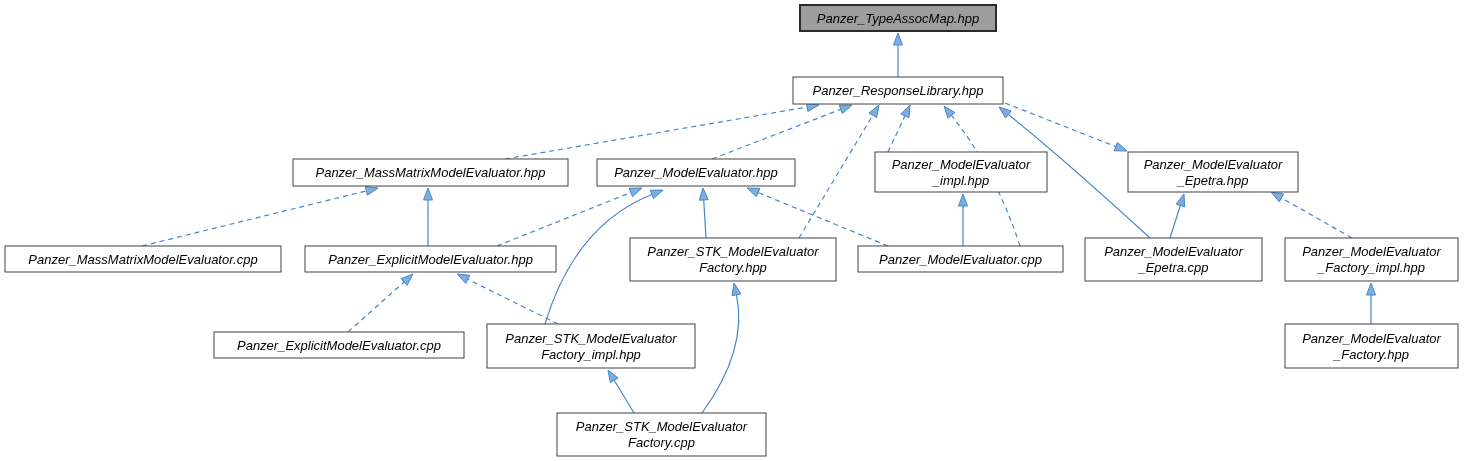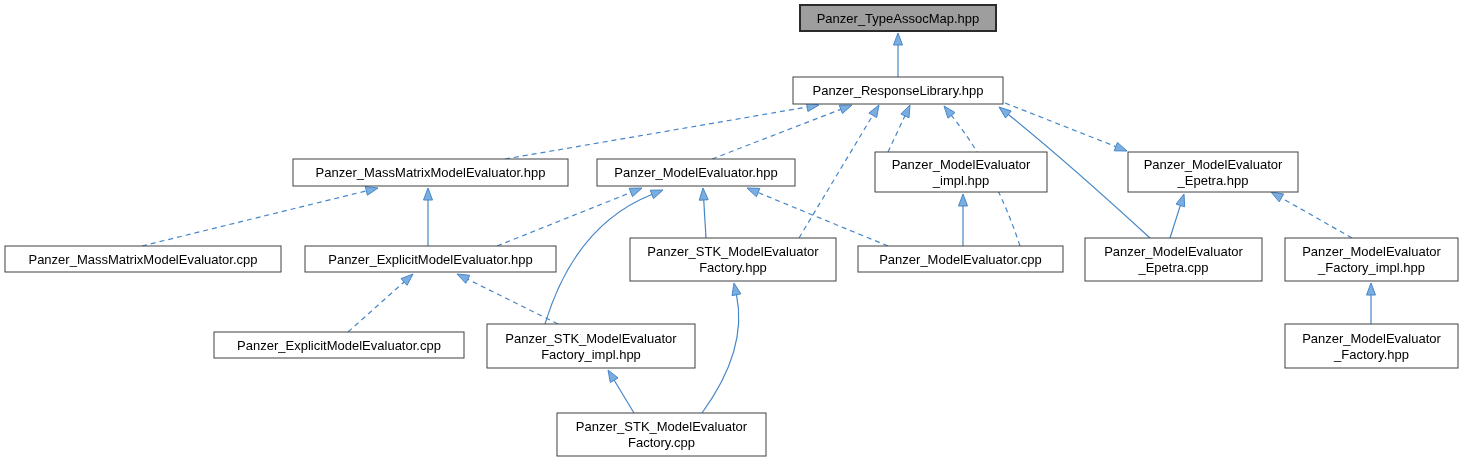--- a/index.html
+++ b/index.html
@@ -1,17 +1,17 @@
 <!DOCTYPE html>
 <html><head>
 <meta charset="utf-8">
 <style>
   html,body{margin:0;padding:0;background:#ffffff;}
   #stage{position:relative;width:1464px;height:461px;background:#ffffff;overflow:hidden;
-         font-family:"Liberation Sans","DejaVu Sans",sans-serif;}
+         font-family:"Liberation Sans","DejaVu Sans",sans-serif;font-style:italic;}
   svg{position:absolute;left:0;top:0;}
   .node-rect{fill:#ffffff;stroke:#404040;stroke-width:1;}
   .node-rect.root{fill:#9e9e9e;stroke:#2b2b2b;stroke-width:2;}
   .node-label{fill:#000000;font-size:13px;text-anchor:middle;
               font-family:"Liberation Sans","DejaVu Sans",sans-serif;}
   .edge-path{fill:none;}
 </style>
 </head>
 <body>
 

